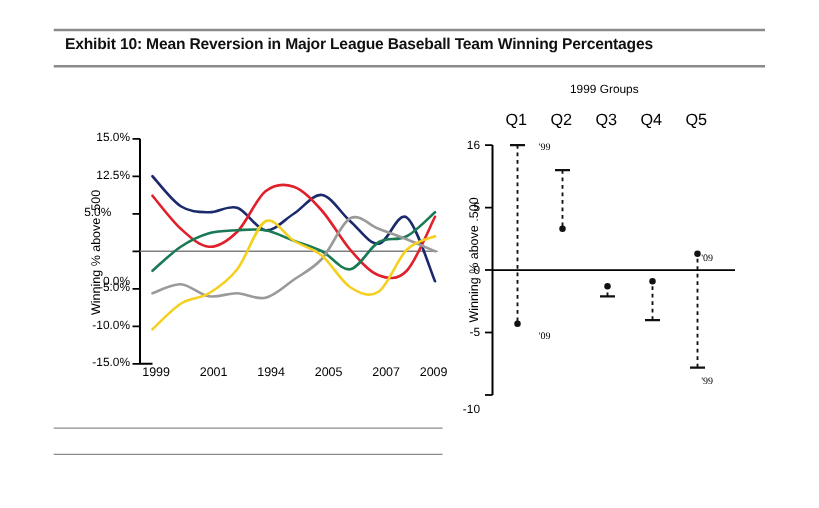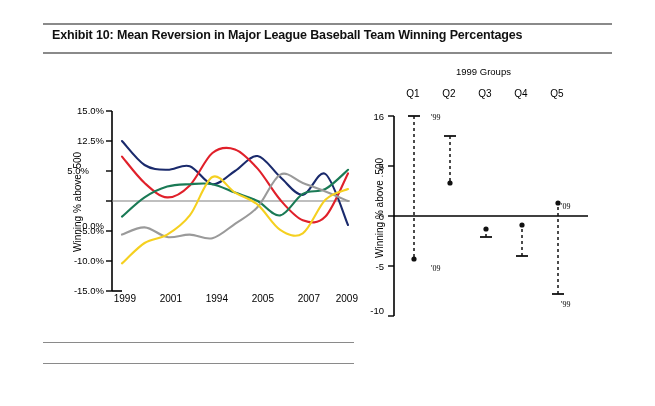--- a/index.html
+++ b/index.html
@@ -89,21 +89,21 @@
 
   
   .group-heading {
     position: absolute;
     font-size: 9.5px;
     white-space: nowrap;
     color: #000;
   }
   .q-label {
     position: absolute;
-    font-size: 10px;
+    font-size: 13px;
     white-space: nowrap;
     text-align: center;
     color: #000;
   }
   .yr-label {
     position: absolute;
     font-size: 8px;
     white-space: nowrap;
     color: #000;
     font-family: Liberation Serif, serif;
@@ -200,21 +200,21 @@
         </g>
     </svg>
   </div>
 
   <div class="axis-title" style="left:374px; top:258px;">Winning % above .500</div>
 
   <div class="tick-label" style="left:356px; top:111px; width:28px;">16</div>
   <div class="tick-label" style="left:356px; top:161px; width:28px;">5</div>
   <div class="tick-label" style="left:356px; top:211px; width:28px;">0</div>
   <div class="tick-label" style="left:350px; top:261px; width:34px;">-5</div>
-  <div class="tick-label" style="left:350px; top:305px; width:34px;">-10</div>
+  <div class="tick-label" style="left:350px; top:322px; width:34px;">-10</div>
 
   <div class="yr-label" style="left:431px; top:113px;">'99</div>
   <div class="yr-label" style="left:431px; top:264px;">'09</div>
   <div class="yr-label" style="left:561px; top:202px;">'09</div>
   <div class="yr-label" style="left:561px; top:300px;">'99</div>
 
   <div class="footer-rule top"></div>
   <div class="footer-rule bot"></div>
 
 </div>

